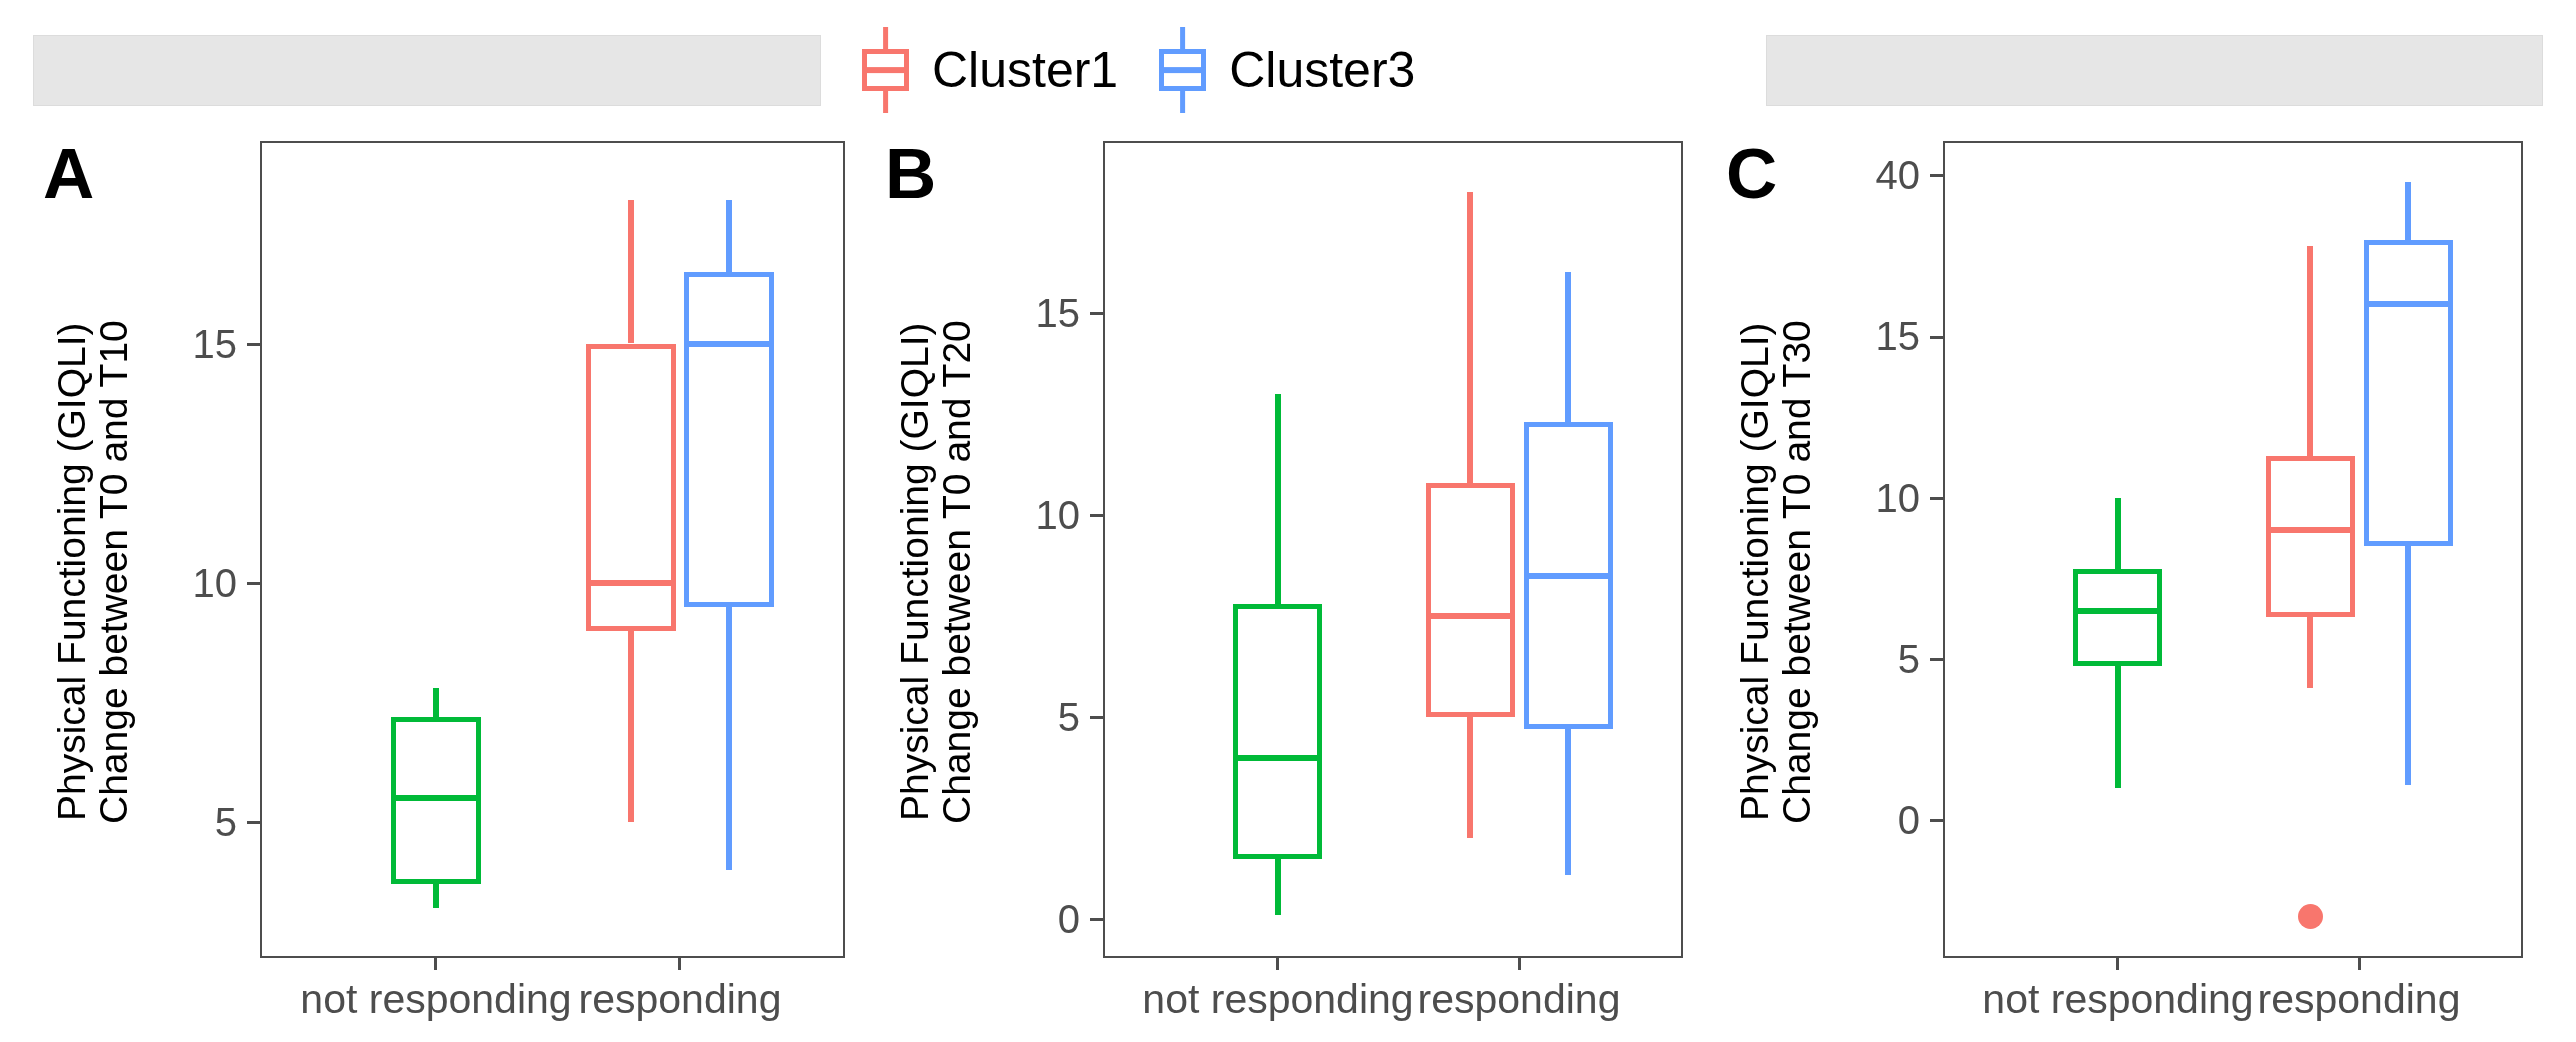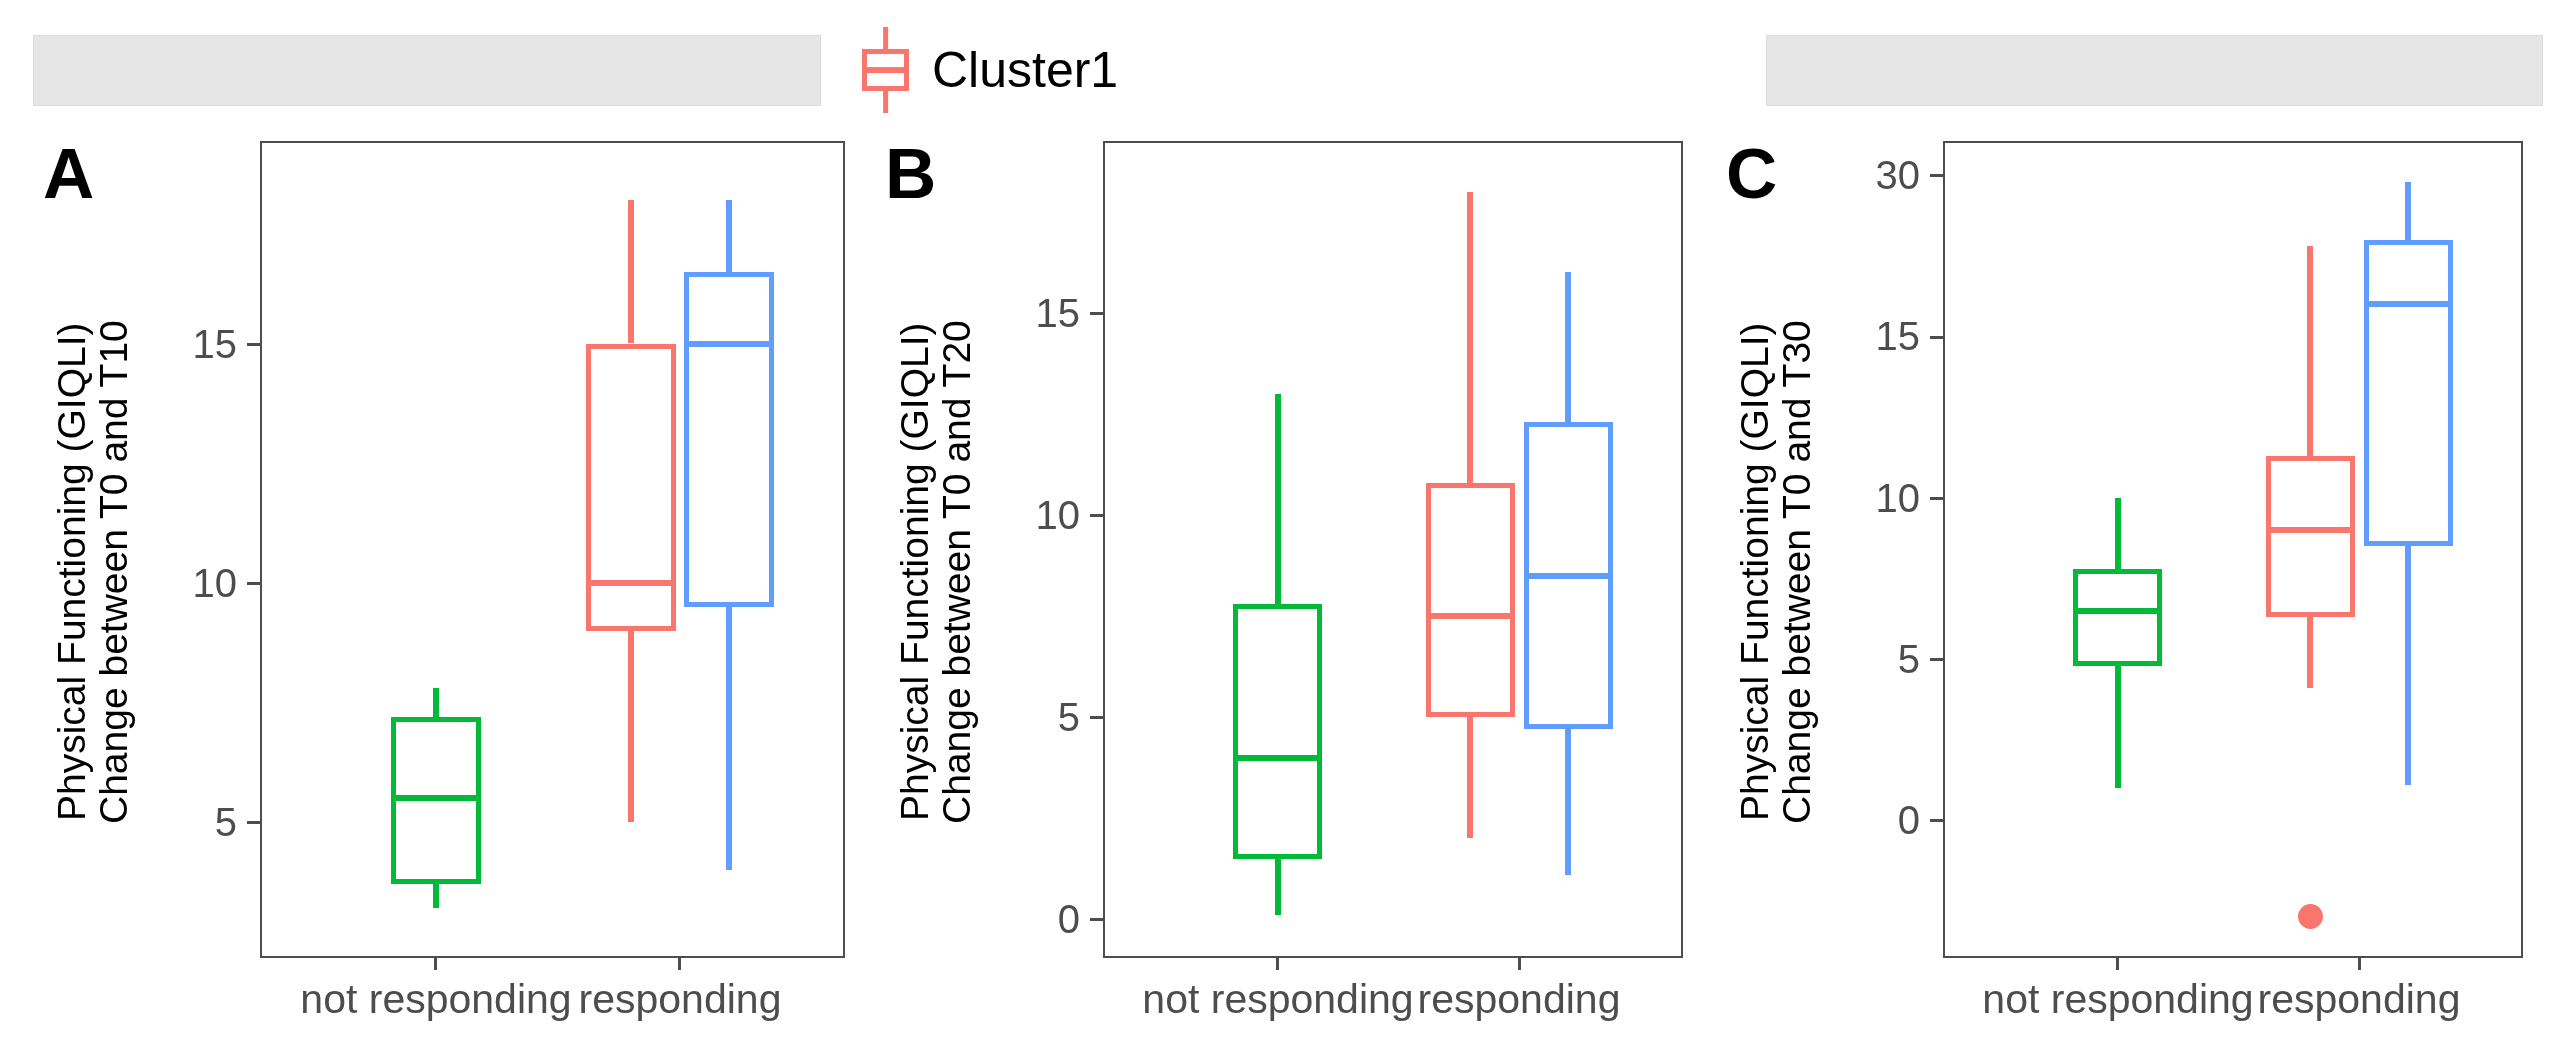--- a/index.html
+++ b/index.html
@@ -46,20 +46,29 @@
 
   <div id="legend" style="left:854px;top:27px;height:86px;">
     <div class="legend-entry">
       <span class="legend-key" style="color:#f8766d;">
         <span class="kwhisk-t"></span>
           <span class="kbox"></span>
           <span class="kmed"></span>
           <span class="kwhisk-b"></span>
       </span>
       <span class="legend-label">Cluster1</span>
+    </div>
+    <div class="legend-entry">
+      <span class="legend-key" style="color:#619cff;">
+        <span class="kwhisk-t"></span>
+          <span class="kbox"></span>
+          <span class="kmed"></span>
+          <span class="kwhisk-b"></span>
+      </span>
+      <span class="legend-label">Cluster3</span>
     </div>
   </div>
 
   <div class="panel" style="left:0px;top:0px;">
     <div class="panel-letter" style="left:43px;top:138px;">A</div>
     <div class="axis-title" style="left:51px;top:207px;height:730px;width:91px;" id="ylab-a">
         <span style="display: block;">Physical Functioning (GIQLI)</span>
         <span style="display: block;">Change between T0 and T10</span>
       </div>
     <div class="plot-area" style="left:260px;top:141px;width:585px;height:817px;" id="plot-a">
@@ -131,21 +140,21 @@
     <div class="plot-area" style="left:1943px;top:141px;width:580px;height:817px;" id="plot-c">
         <div class="ytick-mark" style="left: -15px; top: 676px;"></div>
         <div class="ytick-label" style="left: -133px; width: 108px; top: 677px;">0</div>
         <div class="ytick-mark" style="left: -15px; top: 515px;"></div>
         <div class="ytick-label" style="left: -133px; width: 108px; top: 516px;">5</div>
         <div class="ytick-mark" style="left: -15px; top: 354px;"></div>
         <div class="ytick-label" style="left: -133px; width: 108px; top: 355px;">10</div>
         <div class="ytick-mark" style="left: -15px; top: 193px;"></div>
         <div class="ytick-label" style="left: -133px; width: 108px; top: 193px;">15</div>
         <div class="ytick-mark" style="left: -15px; top: 31px;"></div>
-        <div class="ytick-label" style="left: -133px; width: 108px; top: 32px;">30</div>
+        <div class="ytick-label" style="left: -133px; width: 108px; top: 32px;">40</div>
         <div class="xtick-mark" style="left: 171px; top: 813px;"></div>
         <div class="xtick-label" style="left: 173px; top: 836px;">not responding</div>
         <div class="xtick-mark" style="left: 413px; top: 813px;"></div>
         <div class="xtick-label" style="left: 414px; top: 836px;">responding</div>
         <div class="bp-whisker" style="left: 170px; top: 355px; width: 5.8px; height: 71px; background: rgb(0, 186, 56);"></div>
         <div class="bp-whisker" style="left: 170px; top: 522px; width: 5.8px; height: 123px; background: rgb(0, 186, 56);"></div>
         <div class="bp-box" style="left: 128px; top: 426px; width: 89px; height: 97px; border: 5.8px solid rgb(0, 186, 56);"></div>
         <div class="bp-median" style="left: 128px; top: 465px; width: 89px; height: 5.8px; background: rgb(0, 186, 56);"></div>
         <div class="bp-whisker" style="left: 362px; top: 103px; width: 5.8px; height: 210px; background: rgb(248, 118, 109);"></div>
         <div class="bp-whisker" style="left: 362px; top: 474px; width: 5.8px; height: 71px; background: rgb(248, 118, 109);"></div>

